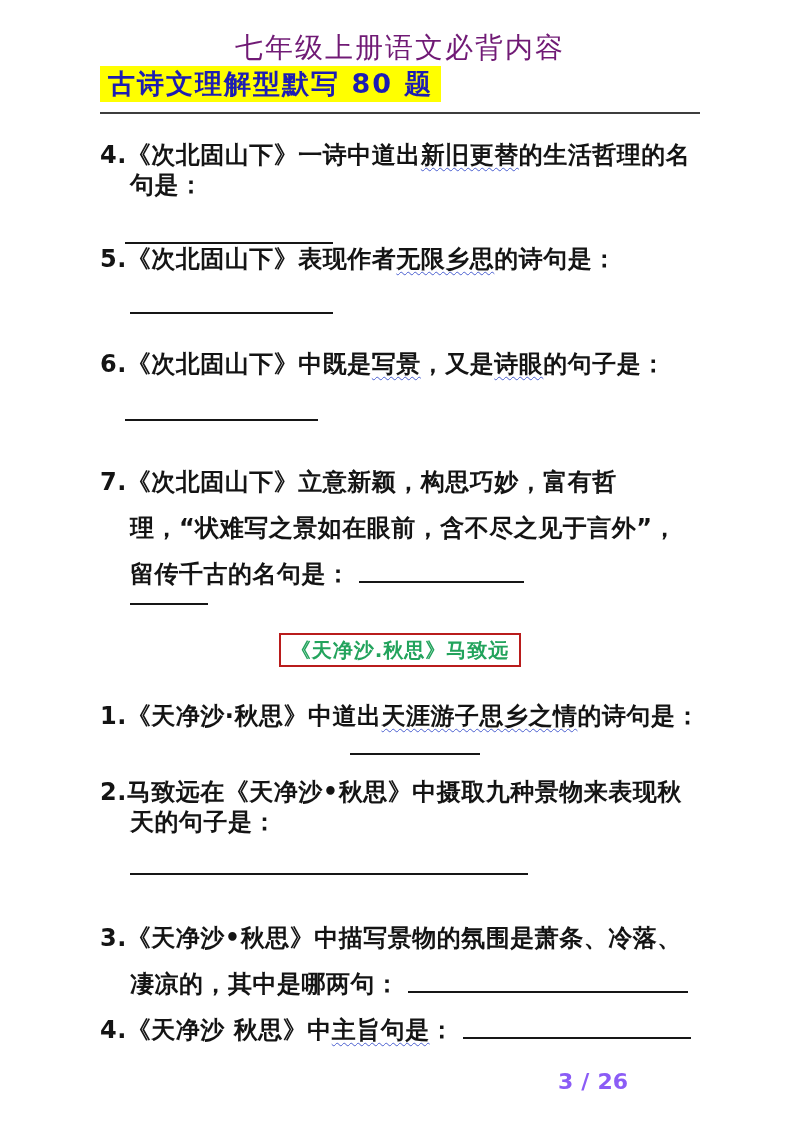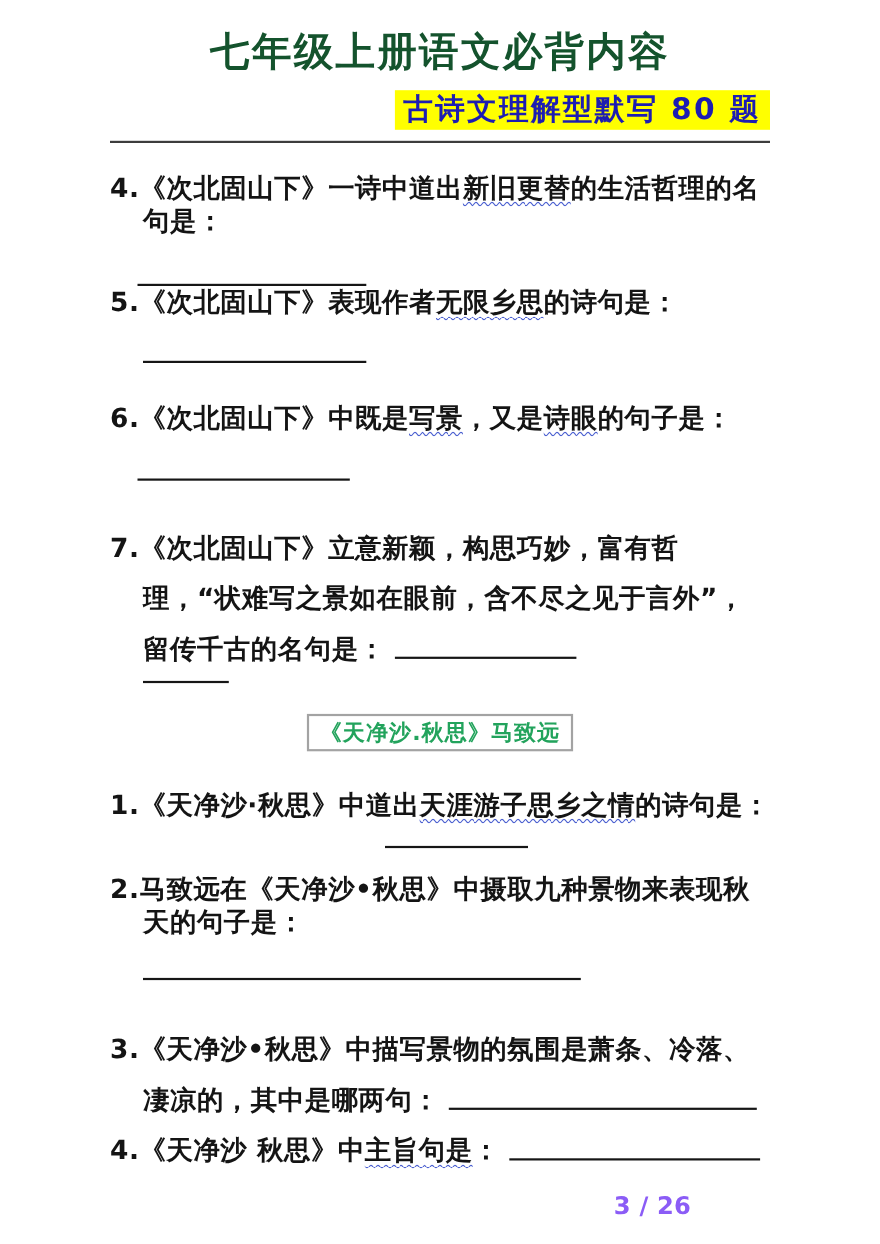--- a/index.html
+++ b/index.html
@@ -1,28 +1,28 @@
 <!DOCTYPE html>
 <html><head>
 <meta charset="utf-8">
 <style>
   html,body{margin:0;padding:0;background:#ffffff;}
   body{width:800px;height:1131px;font-family:"DejaVu Sans","Liberation Sans",sans-serif;color:#141414;}
   .page{position:relative;width:800px;height:1131px;box-sizing:border-box;padding:30px 100px 0;overflow:hidden;background:#fff;}
-  .title{margin:0;text-align:center;color:#14532d;font-size:36px;line-height:36px;font-weight:bold;letter-spacing:2px;}
-  .subtitle-row{text-align:right;margin-top:16px;}
+  .title{margin:0;text-align:center;color:#701a75;font-size:28px;line-height:36px;font-weight:normal;letter-spacing:2px;}
+  .subtitle-row{text-align:left;}
   .subtitle{display:inline-block;background:#ffff00;color:#1d1db2;font-size:27px;line-height:34px;font-weight:bold;padding:1px 8px;letter-spacing:2px;}
   .rule{border:none;border-top:2px solid #3d3d3d;margin:10px 0 0;}
   .q{font-size:24px;font-weight:bold;line-height:30px;padding-left:30px;text-indent:-30px;letter-spacing:0.5px;}
   .ml{line-height:46px;}
   .wavy{text-decoration:underline;text-decoration-style:wavy;text-decoration-color:#4a5fd0;text-decoration-thickness:1px;text-underline-offset:4px;}
   .blank{border-bottom:2px solid #161616;height:0;}
   .iblank{display:inline-block;border-bottom:2px solid #161616;height:14px;vertical-align:-1px;}
   .sec-head-row{text-align:center;margin-top:28px;}
-  .sec-head{display:inline-block;border:2px solid #a3a3a3;color:#22a35c;font-weight:bold;font-size:20px;line-height:26px;padding:2px 10px;letter-spacing:1px;}
+  .sec-head{display:inline-block;border:2px solid #b91c1c;color:#22a35c;font-weight:bold;font-size:20px;line-height:26px;padding:2px 10px;letter-spacing:1px;}
   .footer{text-align:right;padding-right:68px;font-weight:bold;font-size:22px;margin-top:24px;color:#8b5cf6;}
   .footer span{margin:0 4px;}
 </style>
 </head>
 <body>
 
 <div class="page">
 
   <h1 class="title">七年级上册语文必背内容</h1>
 

